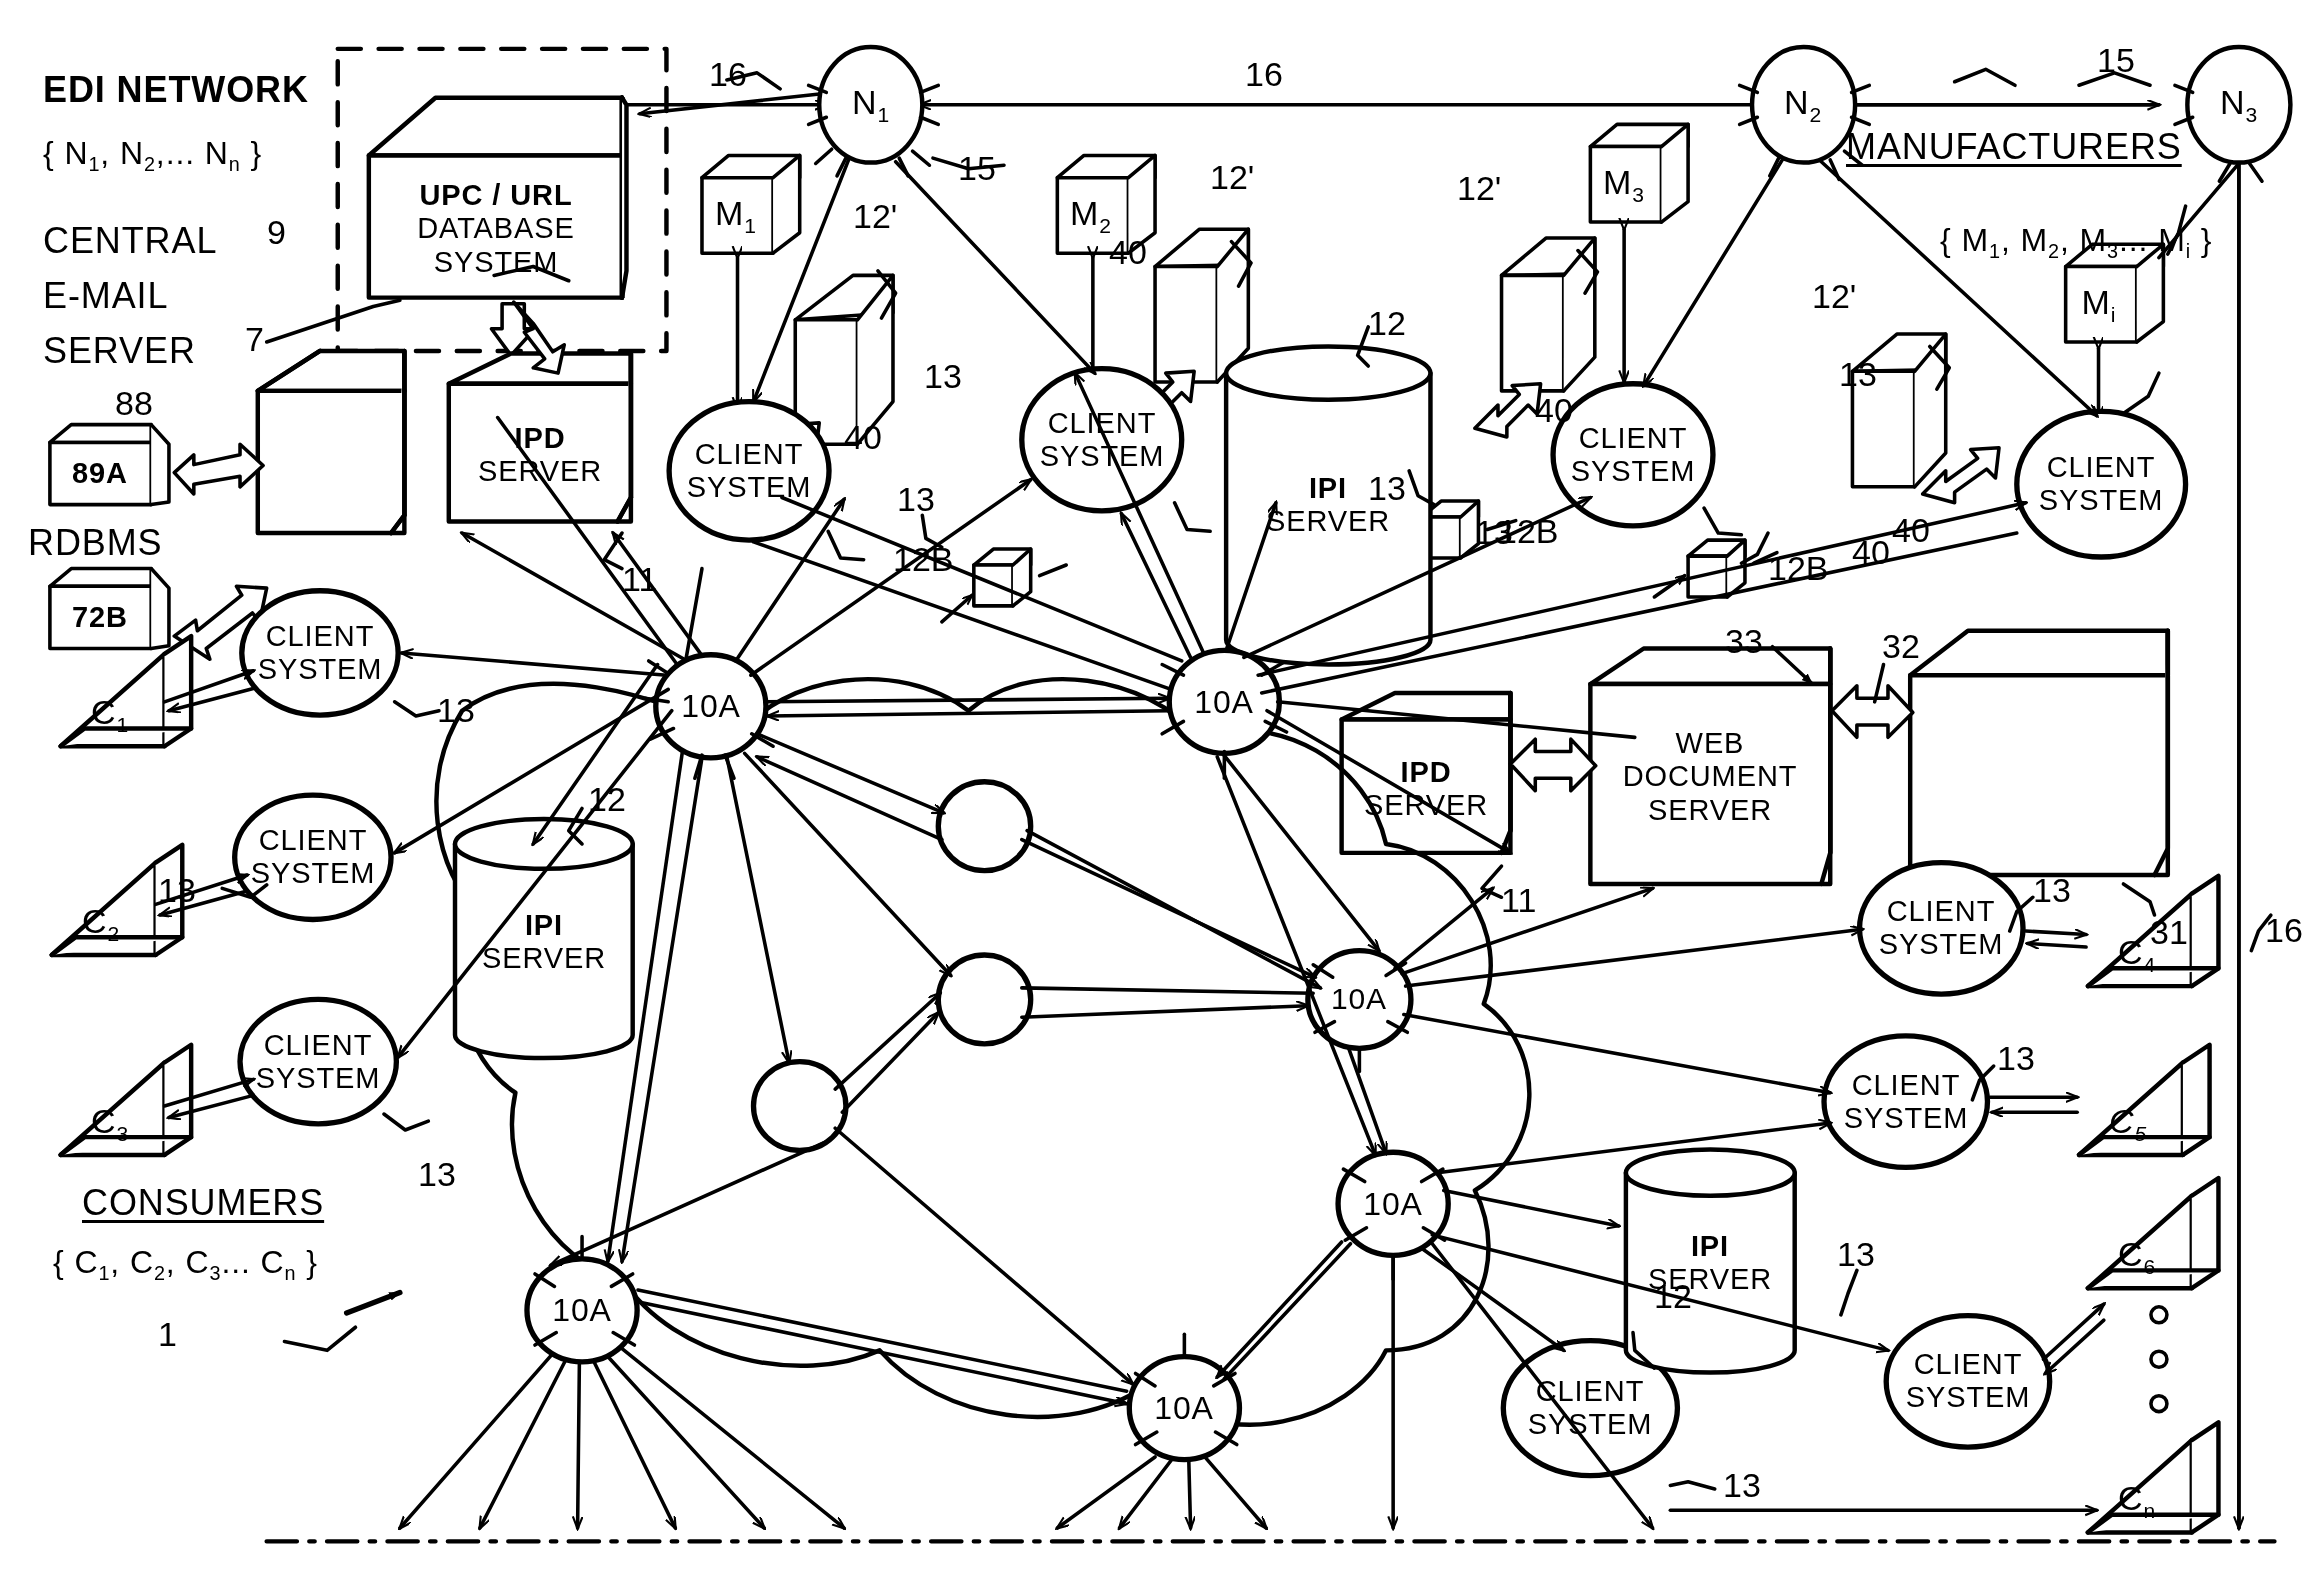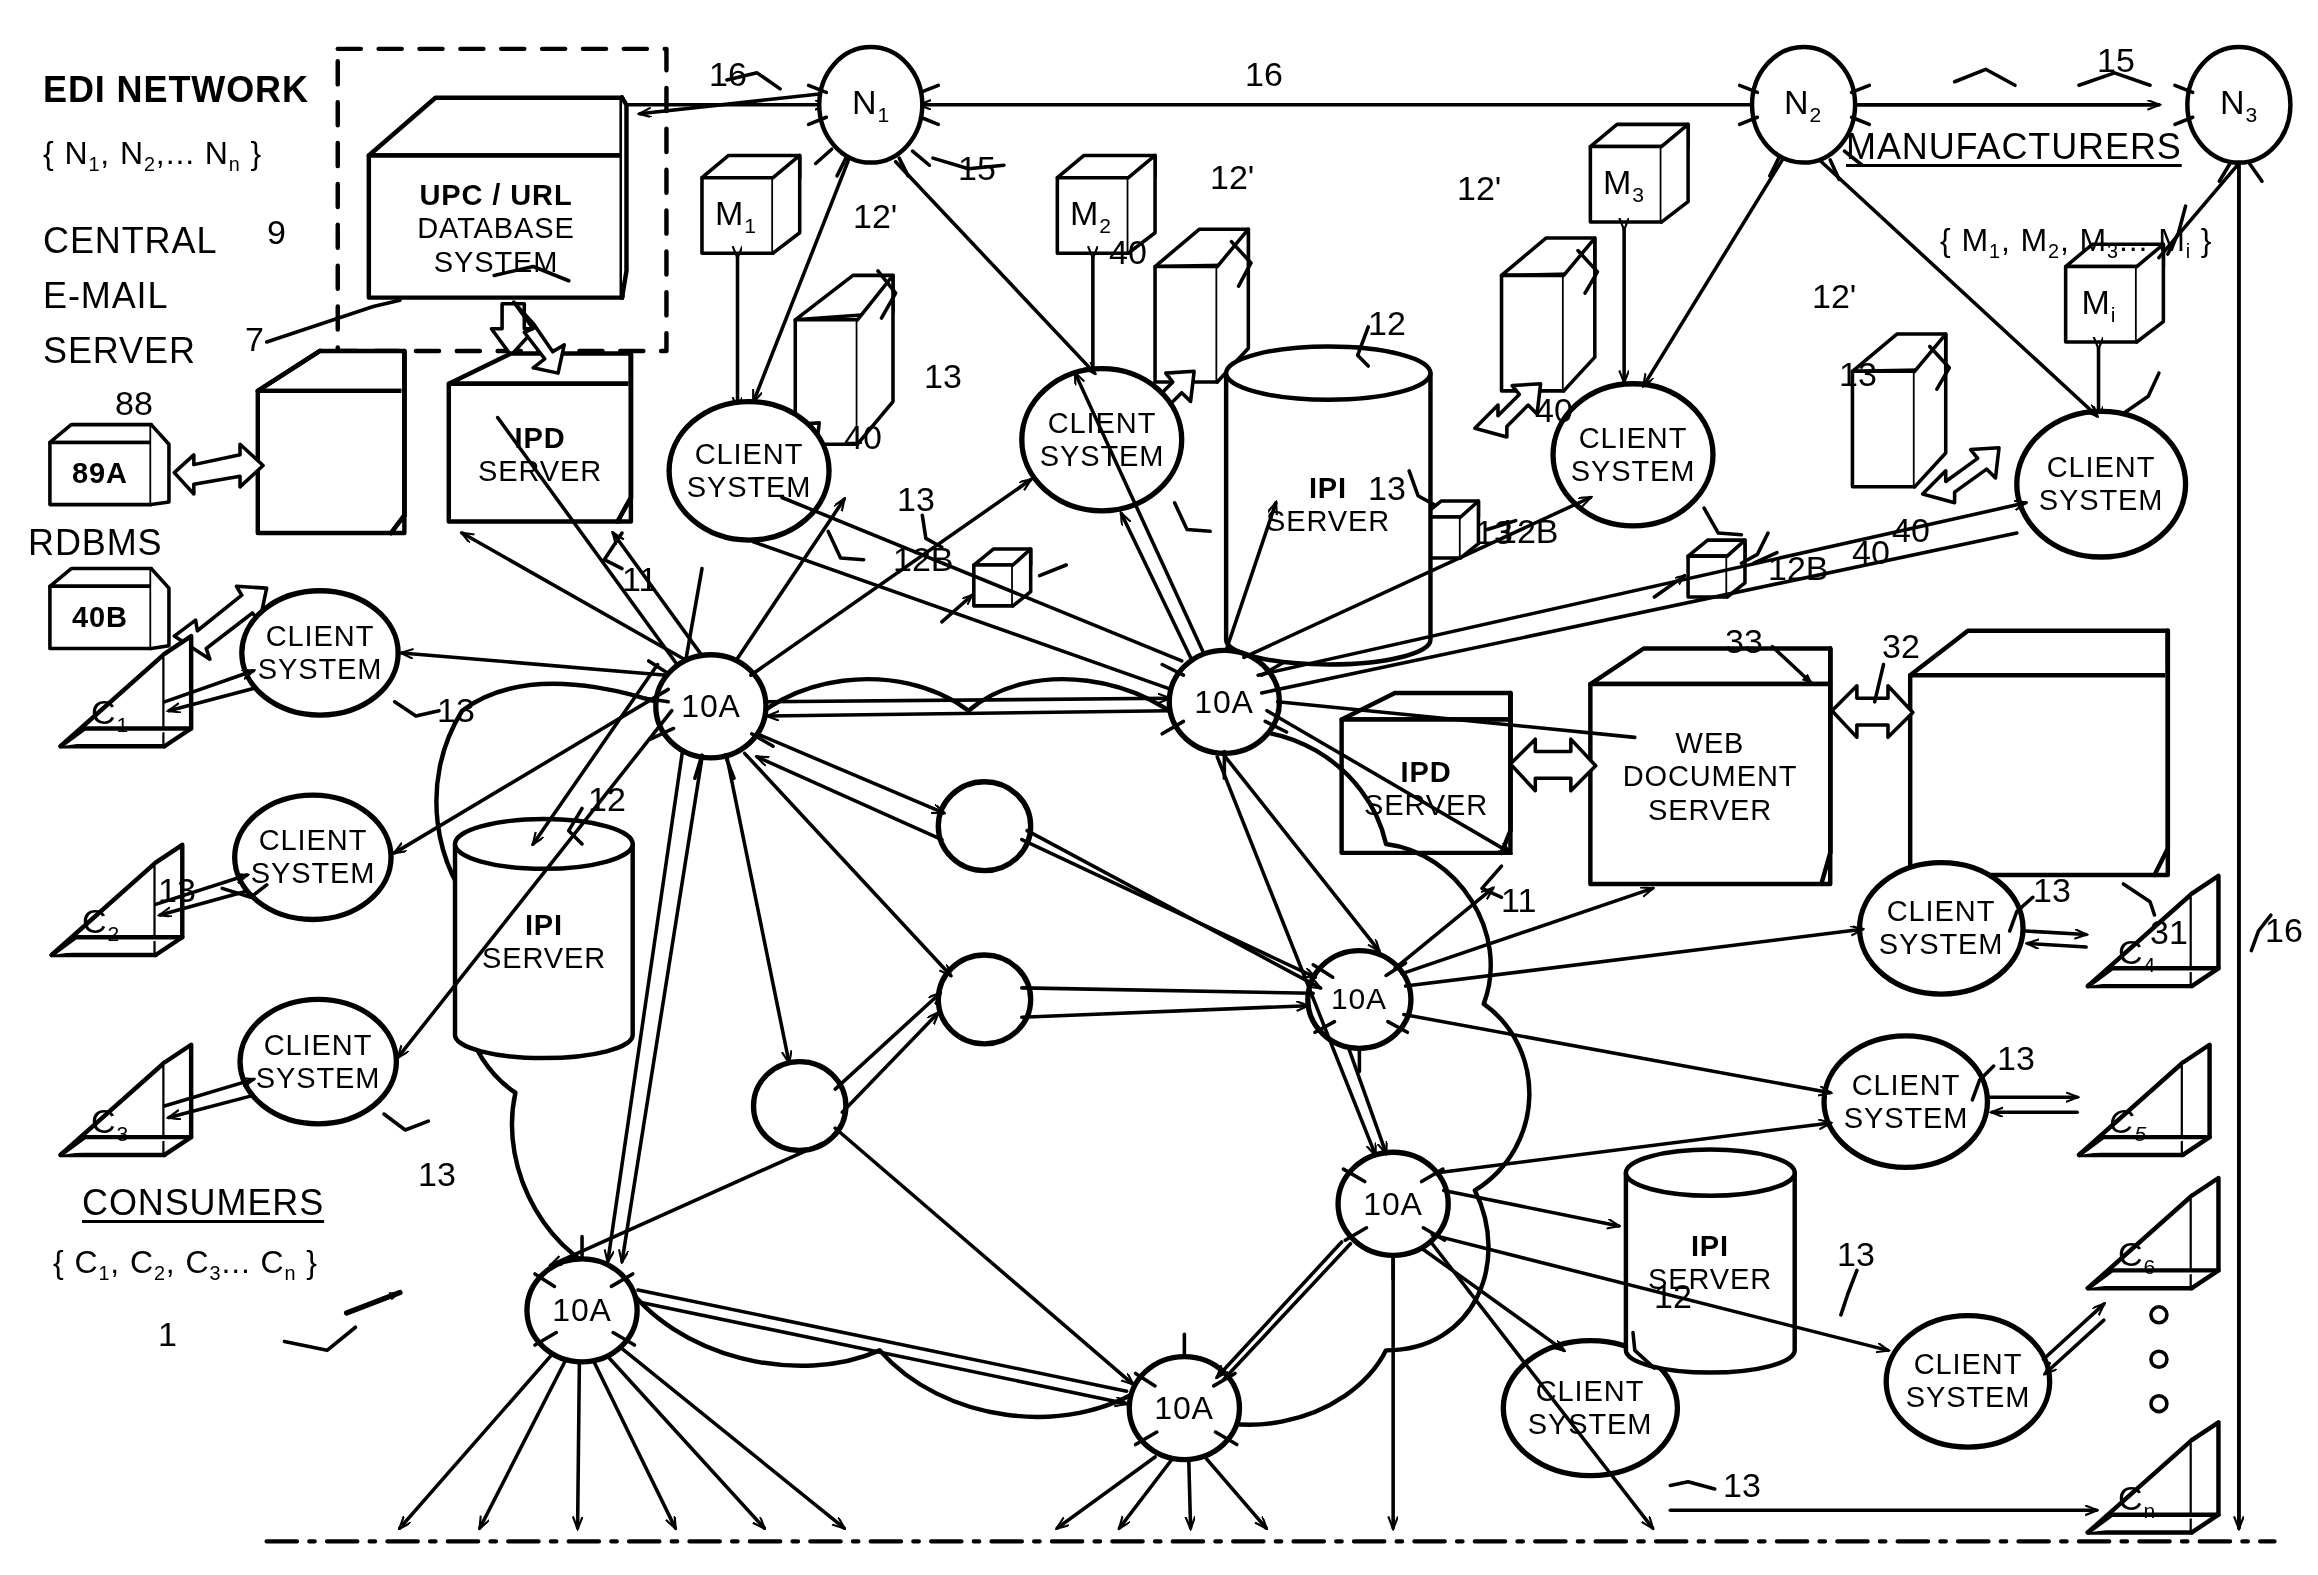--- a/index.html
+++ b/index.html
@@ -572,21 +572,21 @@
     <span>WEB</span><br>
     <span>DOCUMENT</span><br>
     <span>SERVER</span>
   </div>
   <div class="lbl num" style="left:1725px;top:622px;">33</div>
 
   <div class="lbl num" style="left:1882px;top:627px;">32</div>
   <div class="lbl num" style="left:2150px;top:913px;">31</div>
 
   <div class="cap" style="left:100px;top:474px;font-weight:bold;">89A</div>
-  <div class="cap" style="left:100px;top:618px;font-weight:bold;">40B</div>
+  <div class="cap" style="left:100px;top:618px;font-weight:bold;">72B</div>
 
   <div class="cap" style="left:871px;top:105px;font-size:34px;text-align:right;">N<span class="sub">1</span></div>
   <div class="cap" style="left:1803px;top:105px;font-size:34px;">N<span class="sub">2</span></div>
   <div class="cap" style="left:2239px;top:105px;font-size:34px;">N<span class="sub">3</span></div>
 
   <div class="cap" style="left:736px;top:216px;font-size:34px;">M<span class="sub">1</span></div>
   <div class="cap" style="left:1091px;top:216px;font-size:34px;">M<span class="sub">2</span></div>
   <div class="cap" style="left:1624px;top:185px;font-size:34px;">M<span class="sub">3</span></div>
   <div class="cap" style="left:2099px;top:305px;font-size:34px;">M<span class="sub">i</span></div>
 

